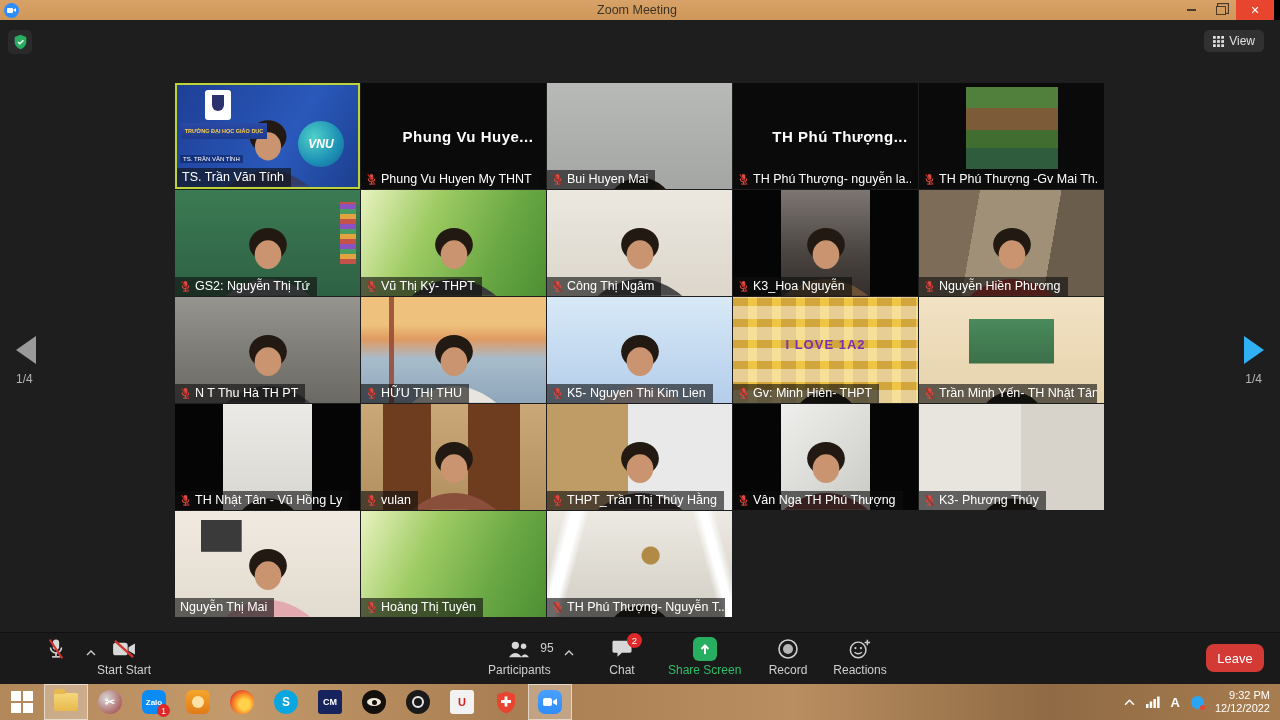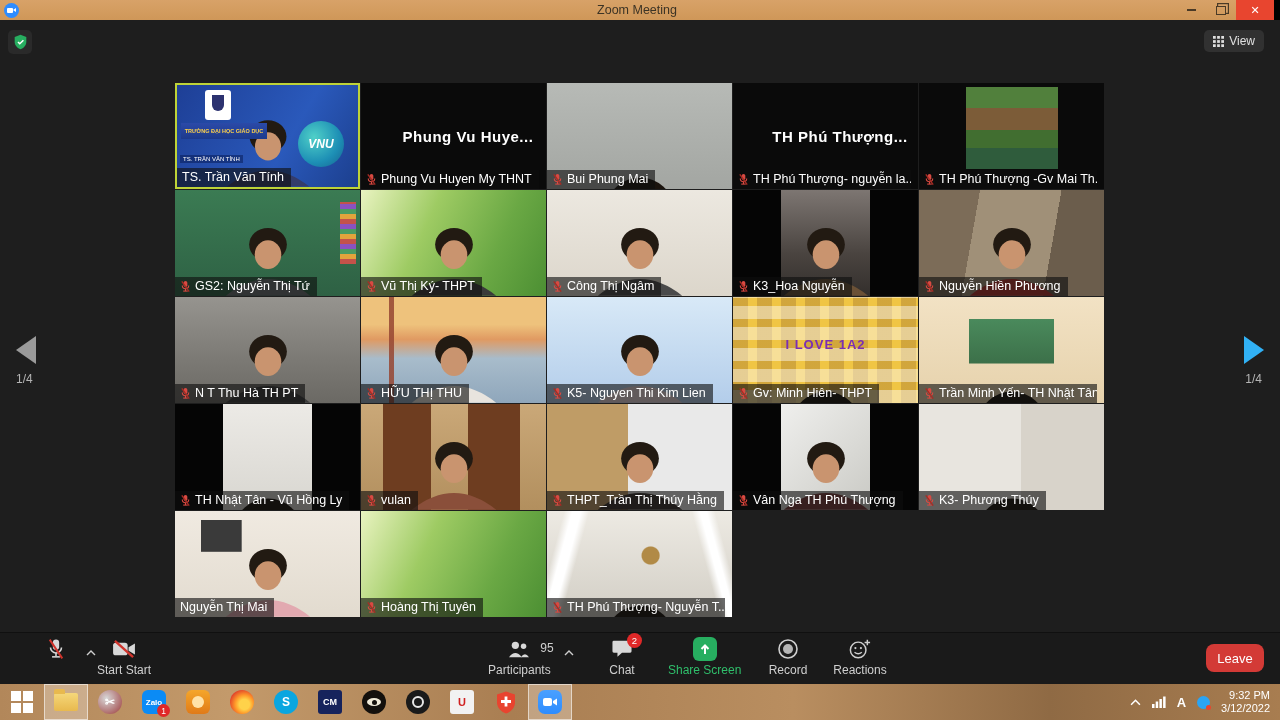--- a/index.html
+++ b/index.html
@@ -259,21 +259,21 @@
           </svg>
 
     <div class="tag">
       <svg class="mic" width="11" height="13" viewBox="0 0 24 28">
         <rect x="8" y="2" width="8" height="13" rx="4" fill="#d84a42"></rect>
         <path d="M5 12 a7 7 0 0 0 14 0" stroke="#d84a42" stroke-width="2.4" fill="none"></path>
         <line x1="12" y1="19" x2="12" y2="24" stroke="#d84a42" stroke-width="2.4"></line>
         <line x1="7" y1="24" x2="17" y2="24" stroke="#d84a42" stroke-width="2.4"></line>
         <line x1="4" y1="3" x2="20" y2="25" stroke="#a82b24" stroke-width="3"></line>
       </svg>
-      <span class="tag-text">Bui Phung Mai</span>
+      <span class="tag-text">Bui Huyen Mai</span>
     </div>
   </div>
 
   <div class="tile">
     <div class="vid scene-black"></div>
 
     <div class="center-name" style="display: block;">TH Phú Thượng...</div>
 
     <div class="tag">
       <svg class="mic" width="11" height="13" viewBox="0 0 24 28">
@@ -834,17 +834,17 @@
       <svg width="14" height="12" viewBox="0 0 14 12">
         <rect x="0" y="8" width="2.5" height="4" fill="#fff"></rect>
           <rect x="3.7" y="5.5" width="2.5" height="6.5" fill="#fff"></rect>
         <rect x="7.4" y="3" width="2.5" height="9" fill="#fff"></rect>
           <rect x="11.1" y="0.5" width="2.5" height="11.5" fill="#fff"></rect>
       </svg>
       <span class="lang">A</span>
       <div class="msgr"></div>
       <div class="clock">
         <div>9:32 PM</div>
-        <div>3/12/2022</div>
+        <div>12/12/2022</div>
       </div>
     </div>
   </div>
 </div>
 
 </body></html>

